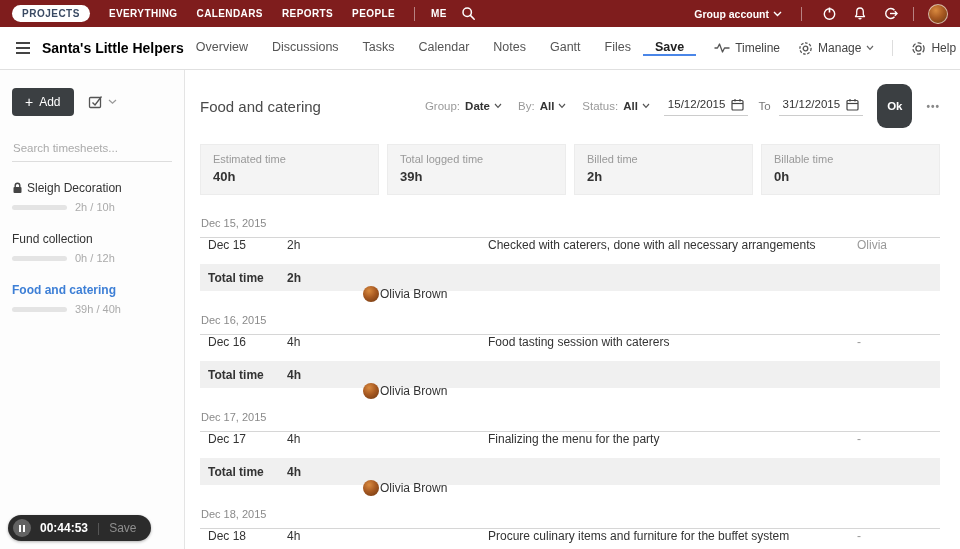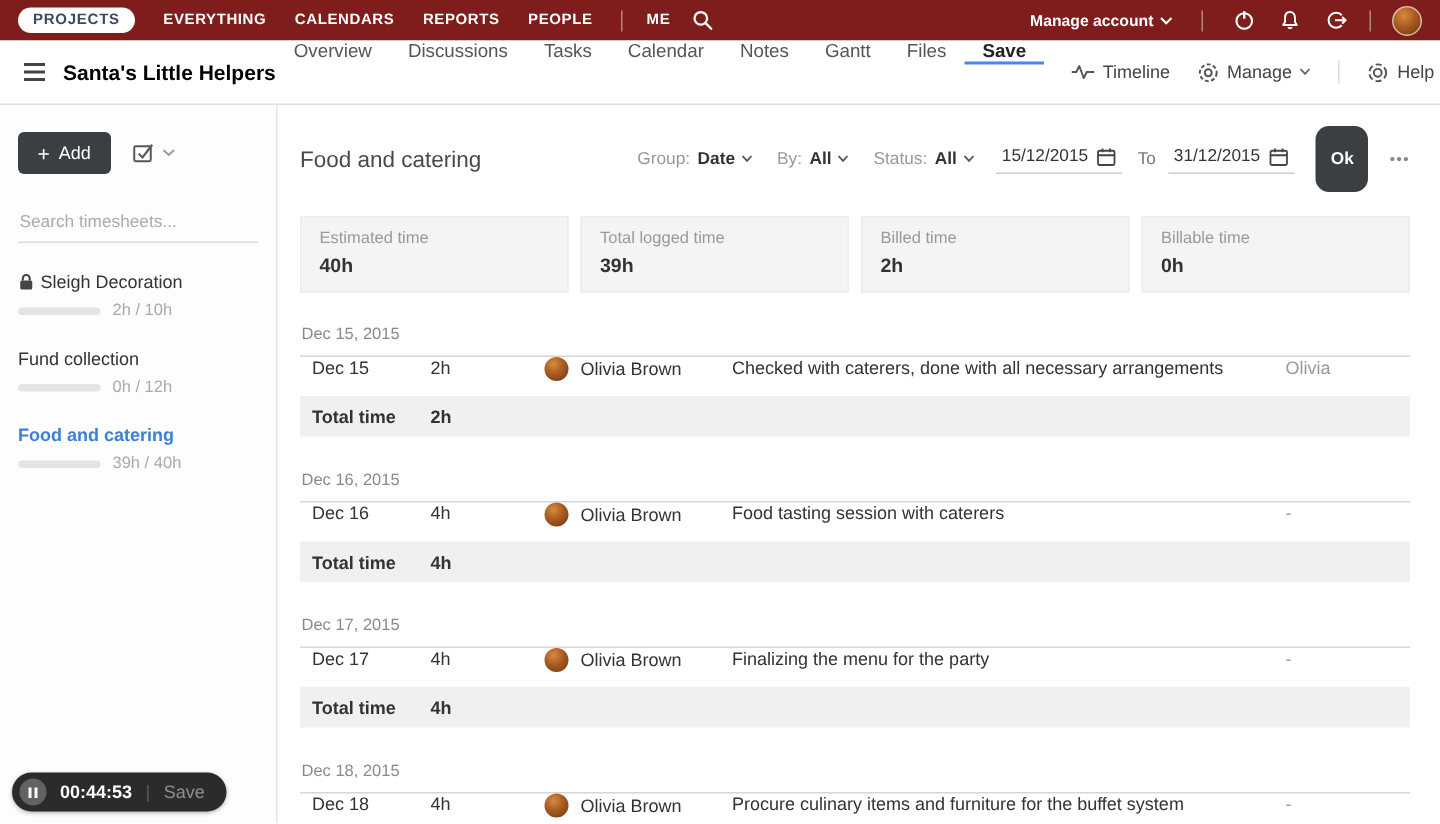--- a/index.html
+++ b/index.html
@@ -21,21 +21,21 @@
   .ticon { margin-left:16px; display:flex; align-items:center; cursor:pointer; }
   .avatar-top { width:20px; height:20px; border-radius:50%; margin-left:14px; cursor:pointer;
     background:radial-gradient(circle at 38% 30%, #d98a3f 0%, #a85a22 45%, #6b3510 100%); border:1px solid rgba(255,255,255,.6); }
 
   
   .projbar { height:43px; background:#fff; border-bottom:1px solid #e0e0e0; display:flex; align-items:stretch; flex-shrink:0; }
   .projbar-left { display:flex; align-items:center; width:232px; padding-left:16px; }
   .hamburger { display:flex; flex-direction:column; gap:3px; cursor:pointer; margin-right:12px; }
   .hamburger span { display:block; width:14px; height:2px; background:#444; }
   .proj-title { font-size:14px; font-weight:bold; color:#000000; cursor:pointer; white-space:nowrap; }
-  .tabs { display:flex; align-items:flex-start; }
+  .tabs { display:flex; align-items:center; }
   .tab { font-size:12.5px; color:#555; display:flex; align-items:center; padding:0 12px; cursor:pointer; border-bottom:2px solid transparent; }
   .tab.active { color:#222; font-weight:bold; border-bottom-color:#4a86e8; }
   .projbar-right { margin-left:auto; display:flex; align-items:center; padding-right:14px; }
   .pr-item { display:flex; align-items:center; gap:5px; font-size:12px; color:#444; cursor:pointer; margin-left:18px; }
   .pr-divider { width:1px; height:16px; background:#ddd; margin-left:18px; }
 
   
   .content { flex:1; display:flex; min-height:0; }
   .sidebar { width:185px; border-right:1px solid #e4e4e4; background:#fdfdfd; padding:18px 12px 0 12px; flex-shrink:0; }
   .main { flex:1; padding:14px 20px 0 8px; min-width:0; }
@@ -79,21 +79,21 @@
   .sum-value { font-size:13px; color:#333; font-weight:bold; margin-top:4px; }
 
   
   .groups { margin-top:22px; padding-left:7px; }
   .group { margin-bottom:23px; }
   .group-date { font-size:11px; color:#8a8a8a; margin-bottom:8px; padding-left:1px; }
   .entry-row { display:flex; align-items:flex-start; height:27px; border-top:1px solid #d6d6d6; font-size:12px; color:#333; background:#fff; cursor:pointer; }
   .total-row { display:flex; align-items:center; height:27px; background:#f0f0f0; font-size:12px; }
   .col-date { width:87px; padding-left:8px; flex-shrink:0; }
   .col-hours { width:76px; flex-shrink:0; }
-  .col-owner { width:125px; flex-shrink:0; display:flex; align-items:center; gap:8px; }
+  .col-owner { width:125px; flex-shrink:0; display:flex; align-items:center; gap:1px;margin-top:48px; }
   .col-notes { flex:1; min-width:0; white-space:nowrap; overflow:hidden; text-overflow:ellipsis; }
   .col-status { width:85px; flex-shrink:0; color:#999; padding-left:2px; }
   .avatar-row { width:16px; height:16px; border-radius:50%; flex-shrink:0;
     background:radial-gradient(circle at 38% 30%, #d98a3f 0%, #a85a22 45%, #6b3510 100%); }
   .total-label, .total-value { font-weight:bold; color:#333; }
 
   
   .timer { position:absolute; left:8px; bottom:8px; background:#2b2b2b; border-radius:14px;
     display:flex; align-items:center; padding:4px 14px 4px 5px; gap:9px; box-shadow:0 1px 3px rgba(0,0,0,.3); }
   .pause-btn { width:18px; height:18px; border-radius:50%; background:#636363; display:flex; align-items:center; justify-content:center; gap:2px; cursor:pointer; }
@@ -120,21 +120,21 @@
     <span class="tdivider"></span>
     <span class="me-item">ME</span>
     <span class="tsearch">
       <svg width="15" height="15" viewBox="0 0 15 15">
           <circle cx="6.2" cy="6.2" r="4.2" fill="none" stroke="#fff" stroke-width="1.5"></circle>
           <line x1="9.4" y1="9.4" x2="13.2" y2="13.2" stroke="#fff" stroke-width="1.5" stroke-linecap="round"></line>
         </svg>
     </span>
     <span class="topbar-right">
       <span class="manage-account">
-        <span>Manage account</span>
+        <span>Group account</span>
         <svg width="9" height="6" viewBox="0 0 9 6">
             <polyline points="1,1 4.5,4.5 8,1" fill="none" stroke="#fff" stroke-width="1.4"></polyline>
           </svg>
       </span>
       <span class="tdivider"></span>
       <span class="ticon" style="margin-left:4px">
         <svg width="15" height="15" viewBox="0 0 15 15">
             <circle cx="7.5" cy="8" r="5.2" fill="none" stroke="#fff" stroke-width="1.4"></circle>
             <line x1="7.5" y1="1.5" x2="7.5" y2="6.5" stroke="#fff" stroke-width="1.6"></line>
           </svg>

